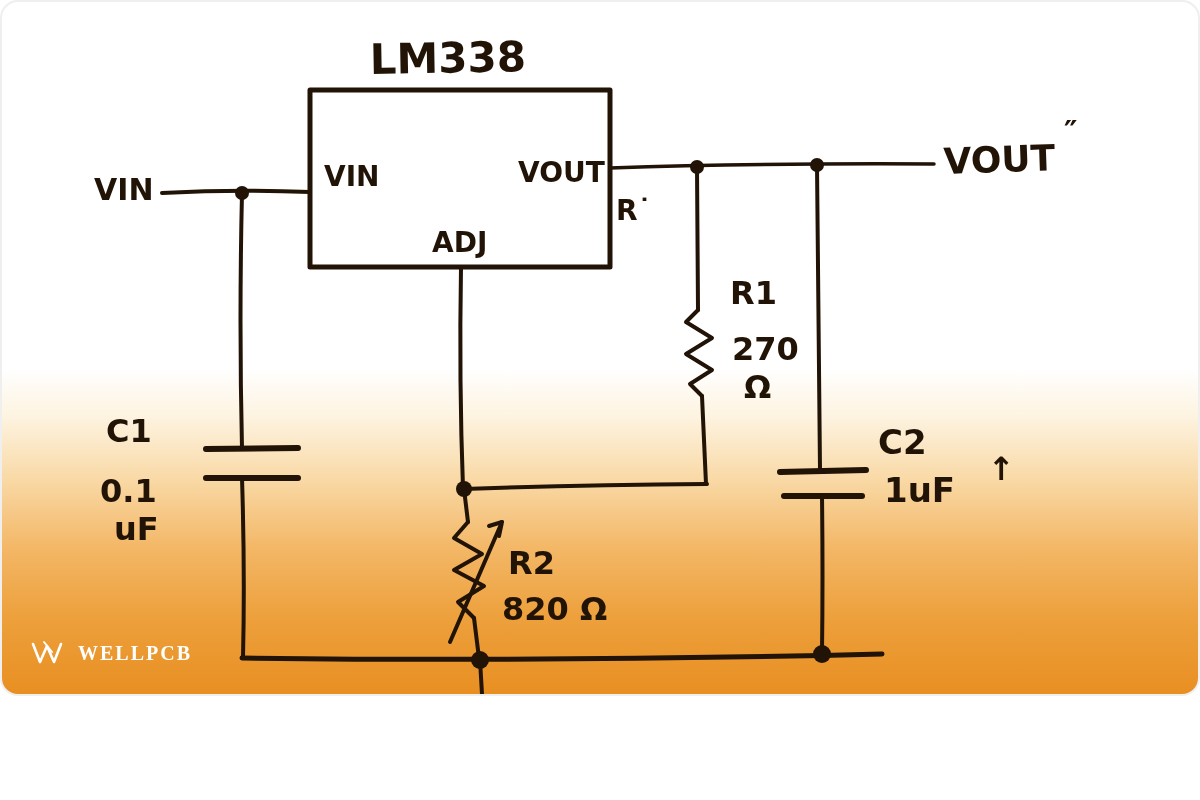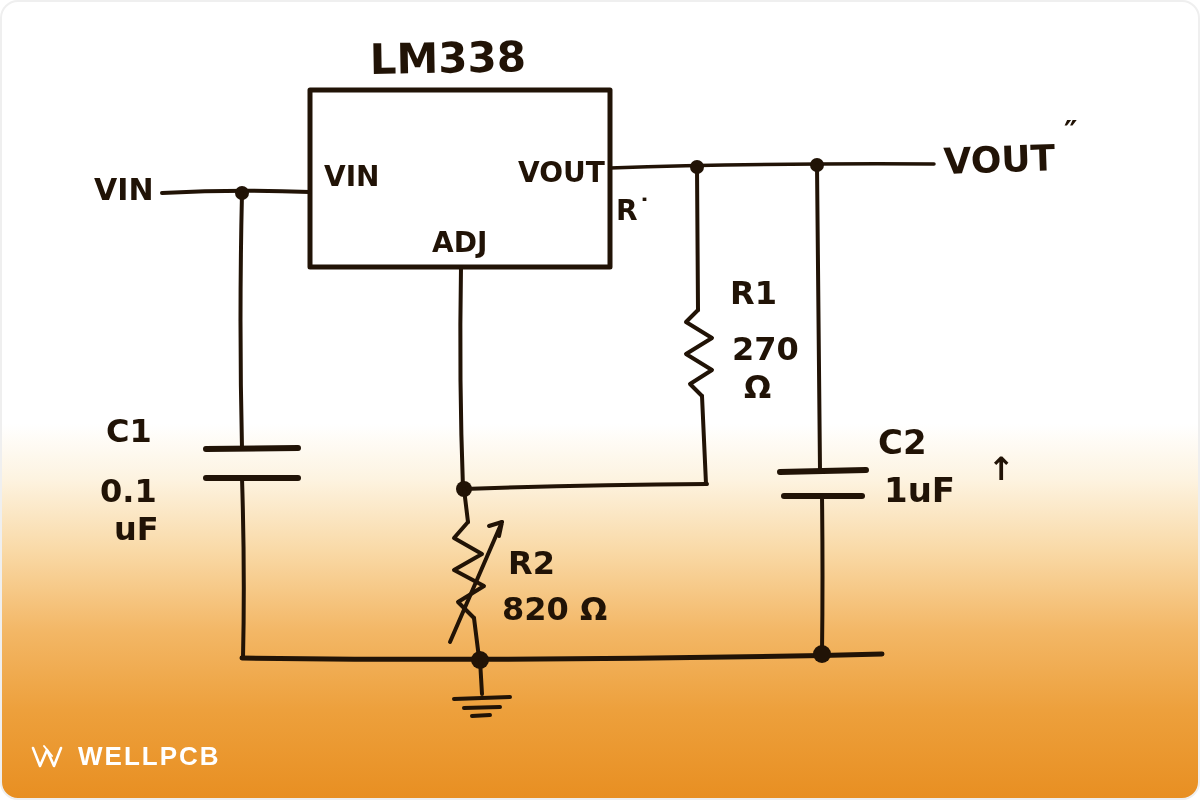--- a/index.html
+++ b/index.html
@@ -1,18 +1,18 @@
 <!DOCTYPE html>
 <html><head>
 <meta charset="utf-8">
 <style>
   html,body{margin:0;padding:0;background:#ffffff;}
   .canvas{
     position:relative;
-    width:1200px;height:800px;
+    width:1200px;height:696px;
     border-radius:18px;
     overflow:hidden;
     box-sizing:border-box;
     border:2px solid #efefef;
     background:linear-gradient(180deg,
       #ffffff 0%,
       #ffffff 53%,
       #fdf3e0 60%,
       #f9d9a6 69%,
       #f3b766 79%,
@@ -22,22 +22,22 @@
   }
   svg.schematic{position:absolute;top:0;left:0;}
   .ink{stroke:#211306;fill:none;stroke-linecap:round;stroke-linejoin:round;}
   .hand{font-family:"DejaVu Sans", sans-serif;font-weight:bold;fill:#211306;}
   .watermark{
     position:absolute;left:28px;bottom:26px;
     display:flex;align-items:center;gap:8px;
     color:#ffffff;
   }
   .watermark .brand{
-    font-family:Liberation Sans, sans-serif;
-    font-weight:bold;font-size:26px;letter-spacing:2px;color:#ffffff;
+    font-family:Liberation Serif, serif;
+    font-weight:bold;font-size:20px;letter-spacing:2px;color:#ffffff;
   }
 </style>
 </head>
 <body>
 
 <div class="canvas">
   <svg class="schematic" width="1200" height="800" viewBox="0 0 1200 800">
 
     <rect x="308" y="88" width="300" height="177" class="ink" stroke-width="5"></rect>
     <text x="368" y="72" class="hand" font-size="42" transform="rotate(-1 368 72)">LM338</text>

